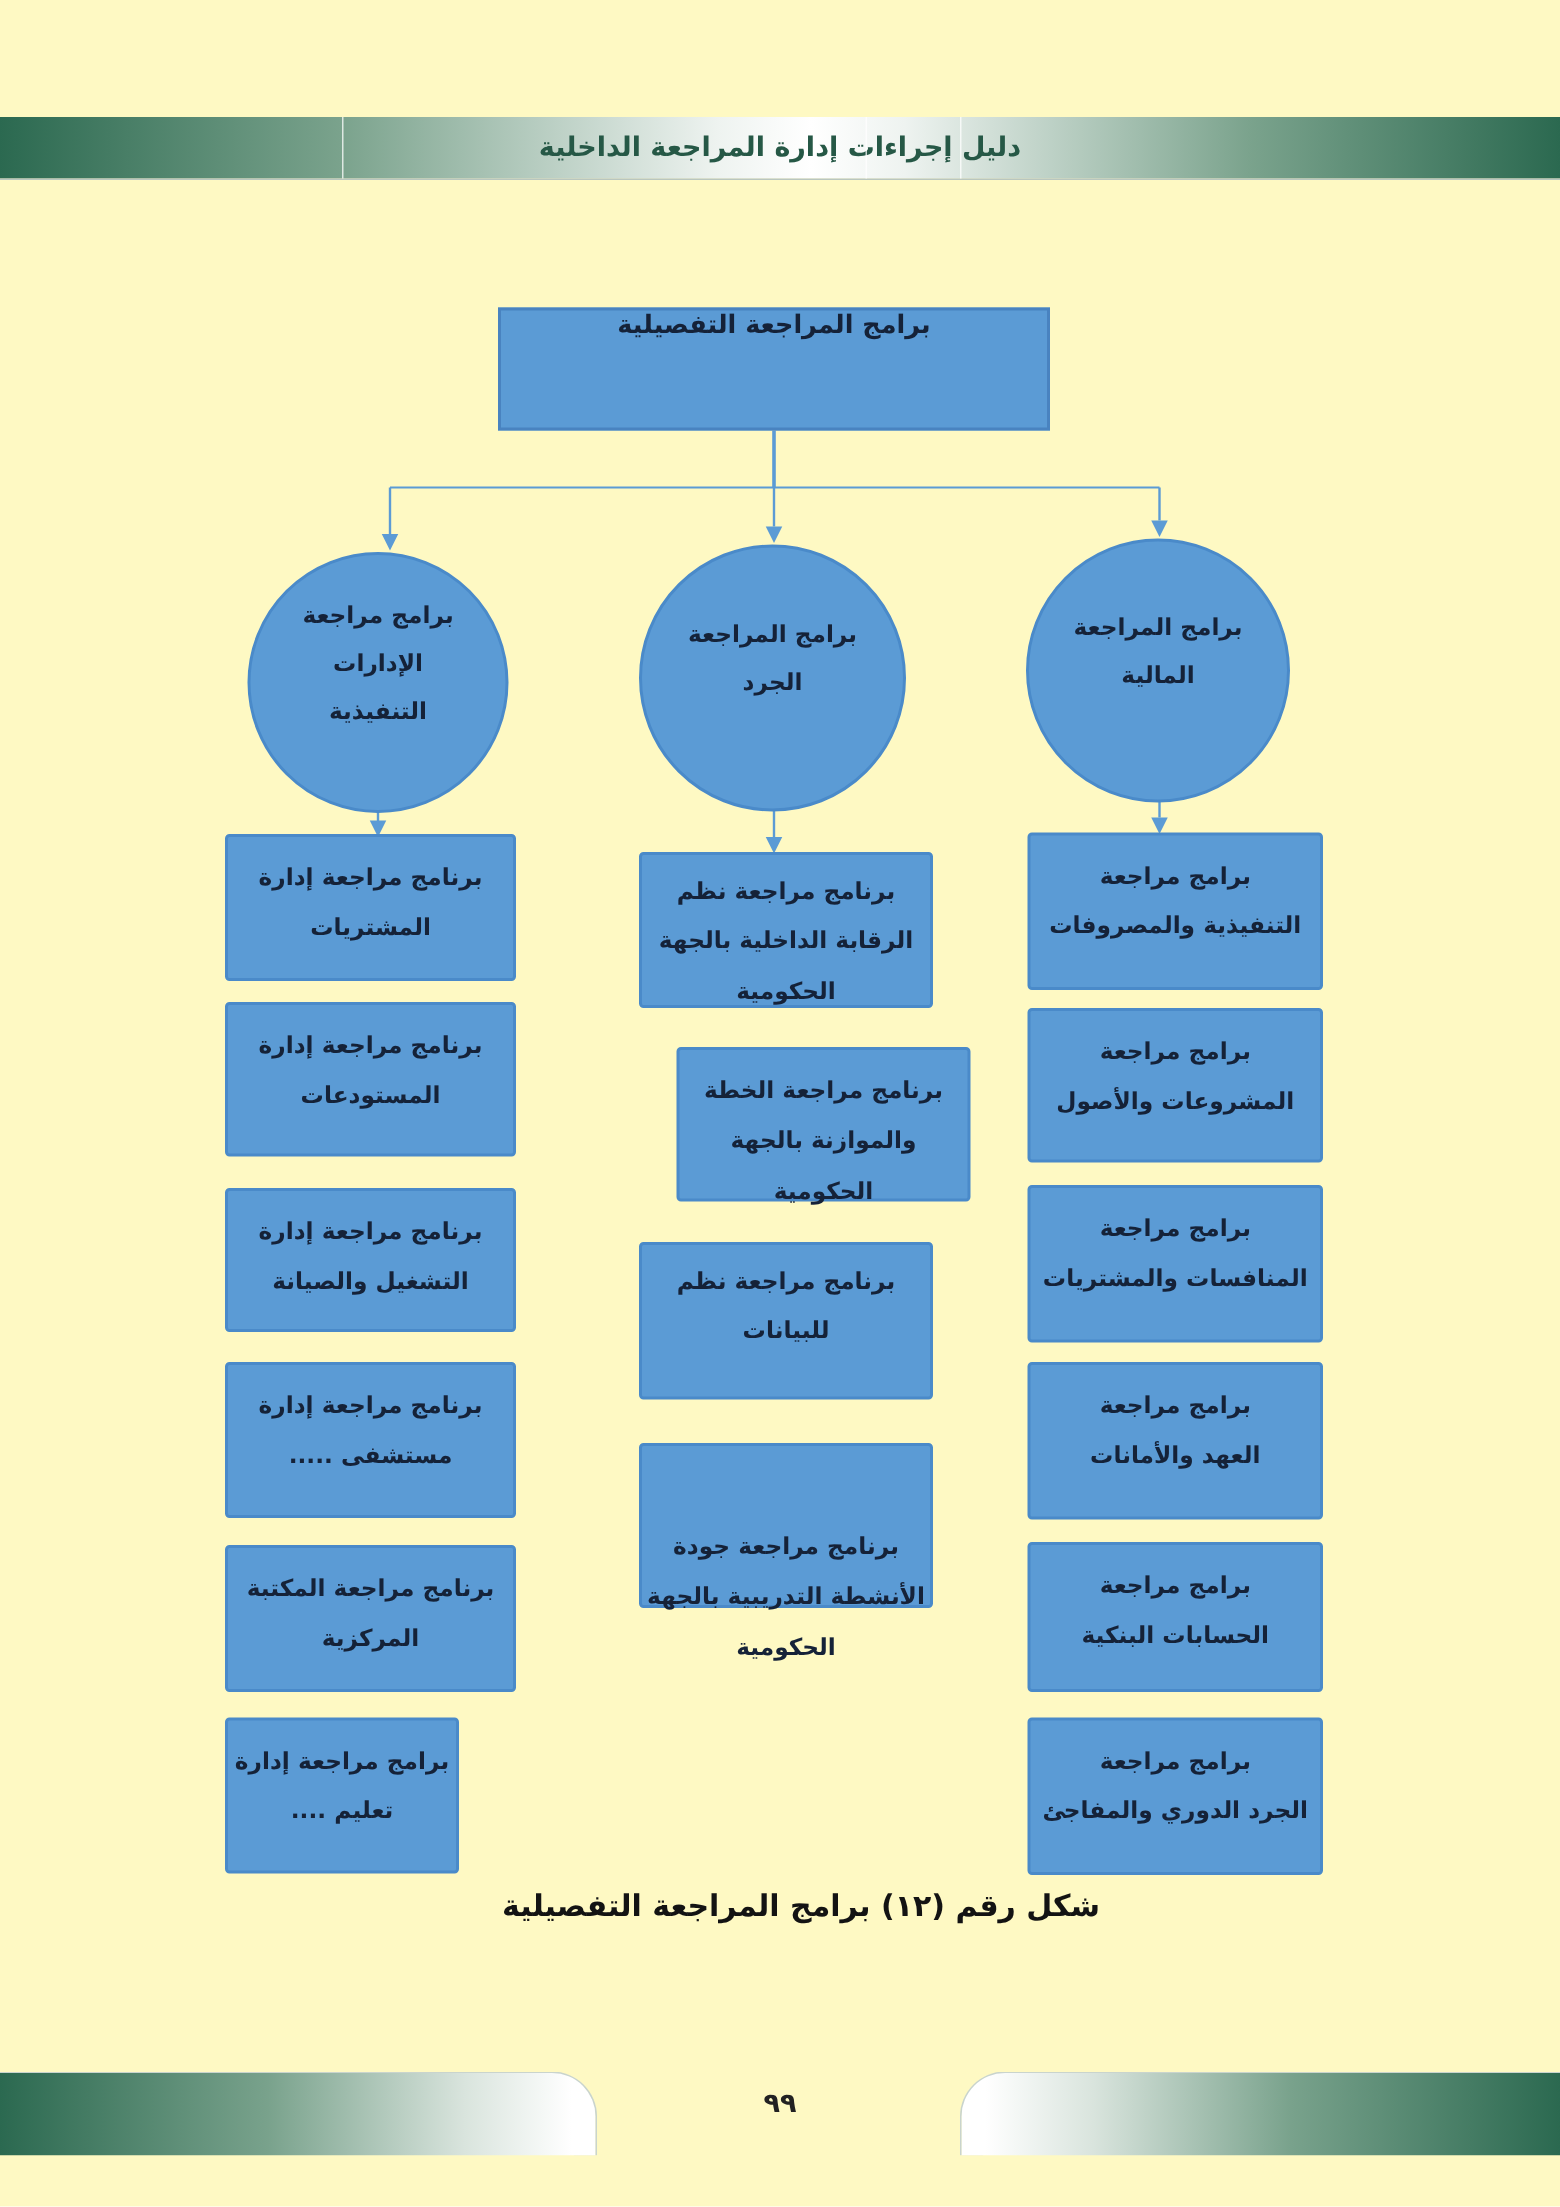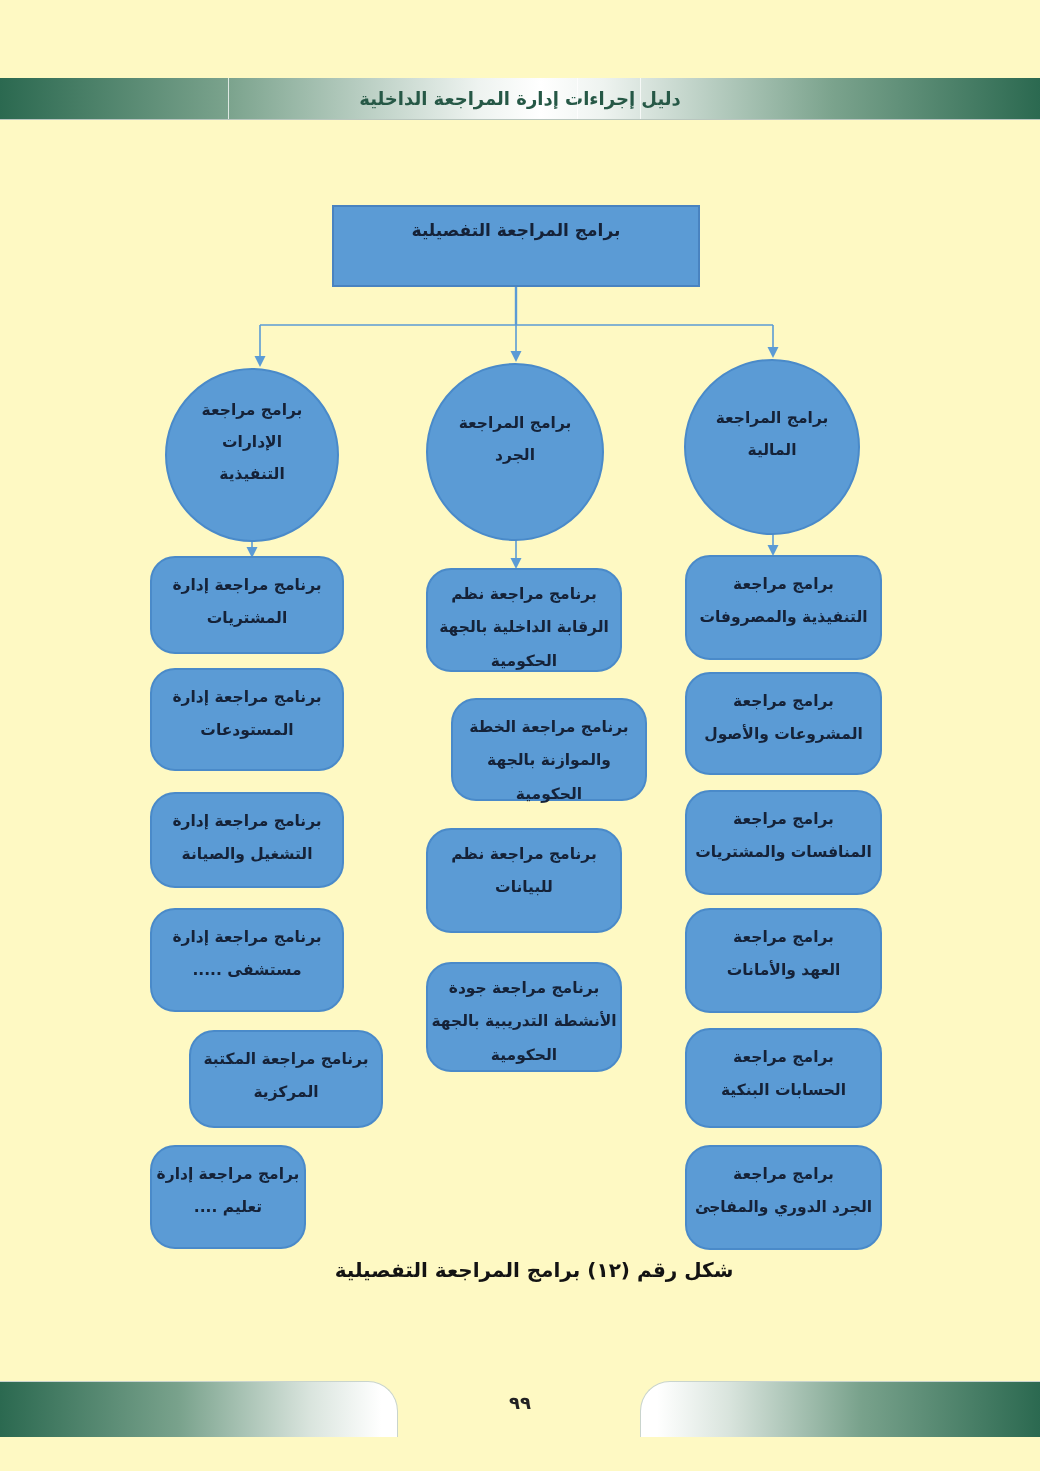--- a/index.html
+++ b/index.html
@@ -24,33 +24,33 @@
     font-size:18px;font-weight:bold;color:#265846;direction:rtl;
   }
   
   .connectors{position:absolute;left:0;top:0;pointer-events:none;}
   
   .root-box{
     position:absolute;left:332px;top:205px;width:368px;height:82px;
     background:#5b9bd5;border:2.5px solid #4983c0;box-sizing:border-box;
     text-align:center;direction:rtl;
   }
-  .root-box .line{display:block;padding-top:13px;font-size:17px;font-weight:bold;color:#152238;}
+  .root-box .line{display:block;font-size:17px;font-weight:bold;color:#152238;}
   .branch-circle{
     position:absolute;border-radius:50%;background:#5b9bd5;border:2px solid #4a8ac9;
     box-sizing:border-box;display:flex;align-items:center;justify-content:center;
     text-align:center;direction:rtl;
   }
   .circle-exec{left:165px;top:368px;width:174px;height:174px;}
   .circle-general{left:426px;top:363px;width:178px;height:178px;}
   .circle-financial{left:684px;top:359px;width:176px;height:176px;}
   .circle-text{transform:translateY(-12px);}
   .circle-text .line{display:block;font-size:15.5px;font-weight:bold;color:#152238;line-height:2.05;}
   .node-box{
-    position:absolute;background:#5b9bd5;border:2px solid #4a8ac9;border-radius:25px;
+    position:absolute;background:#5b9bd5;border:2px solid #4a8ac9;border-radius:3px;
     box-sizing:border-box;text-align:center;direction:rtl;
   }
   .box-text{padding-top:11px;}
   .box-text .line{display:block;font-size:15.5px;font-weight:bold;color:#152238;line-height:2.15;}
   
   .figure-caption{
     position:absolute;left:14px;top:1258px;width:1040px;text-align:center;
     font-size:20px;font-weight:bold;color:#131313;direction:rtl;
   }
   
@@ -143,21 +143,21 @@
         <span class="line">برنامج مراجعة إدارة</span>
         <span class="line">التشغيل والصيانة</span>
       </div>
   </div>
   <div class="node-box" style="left:150px;top:908px;width:194px;height:104px;">
     <div class="box-text">
         <span class="line">برنامج مراجعة إدارة</span>
         <span class="line">مستشفى .....</span>
       </div>
   </div>
-  <div class="node-box" style="left:150px;top:1030px;width:194px;height:98px;margin-left:39px;">
+  <div class="node-box" style="left:150px;top:1030px;width:194px;height:98px;">
     <div class="box-text">
         <span class="line">برنامج مراجعة المكتبة</span>
         <span class="line">المركزية</span>
       </div>
   </div>
   <div class="node-box" style="left:150px;top:1145px;width:156px;height:104px;">
     <div class="box-text">
         <span class="line">برامج مراجعة إدارة</span>
         <span class="line">تعليم ....</span>
       </div>
@@ -176,21 +176,21 @@
         <span class="line">والموازنة بالجهة الحكومية</span>
       </div>
   </div>
   <div class="node-box" style="left:426px;top:828px;width:196px;height:105px;">
     <div class="box-text" style="padding-top:8px;">
         <span class="line">برنامج مراجعة نظم</span>
         <span class="line">للبيانات</span>
       </div>
   </div>
   <div class="node-box" style="left:426px;top:962px;width:196px;height:110px;">
-    <div class="box-text" style="padding-top:8px;">
+    <div class="box-text" style="padding-top:8px;margin-top:43px;">
         <span class="line">برنامج مراجعة جودة</span>
         <span class="line">الأنشطة التدريبية بالجهة</span>
         <span class="line">الحكومية</span>
       </div>
   </div>
 
   <div class="node-box" style="left:685px;top:555px;width:197px;height:105px;">
     <div class="box-text">
         <span class="line">برامج مراجعة</span>
         <span class="line">التنفيذية والمصروفات</span>

